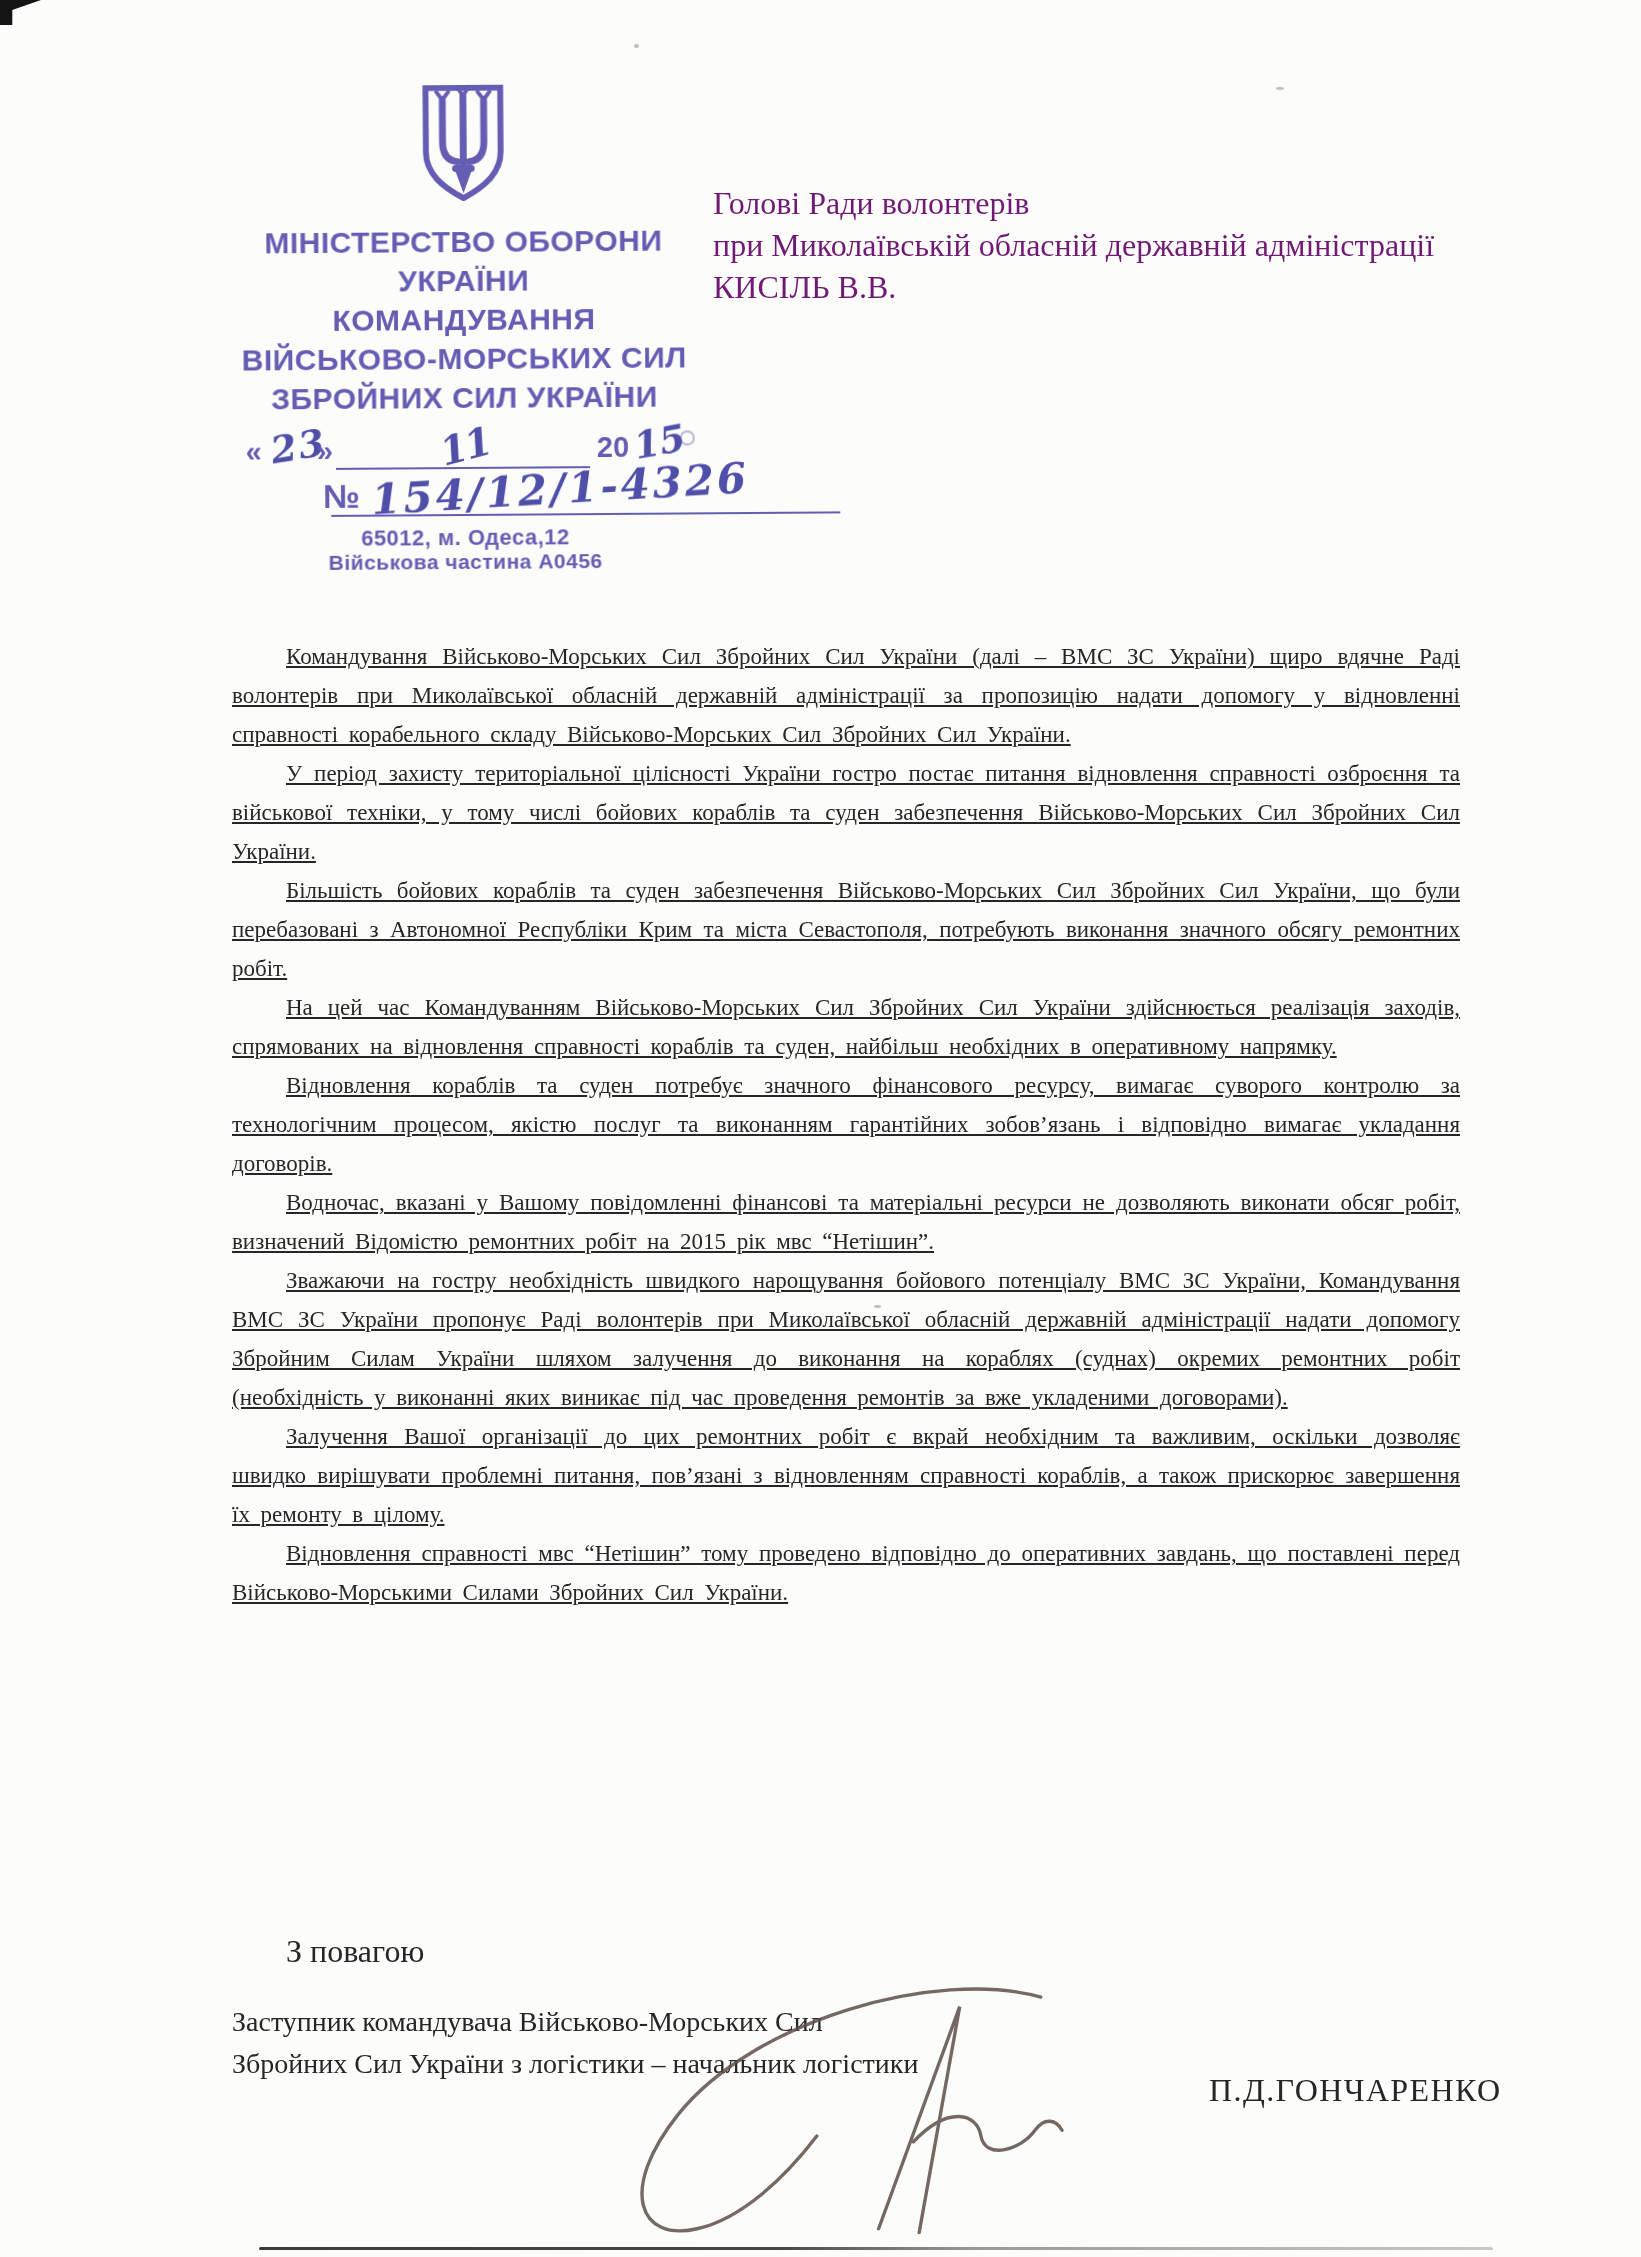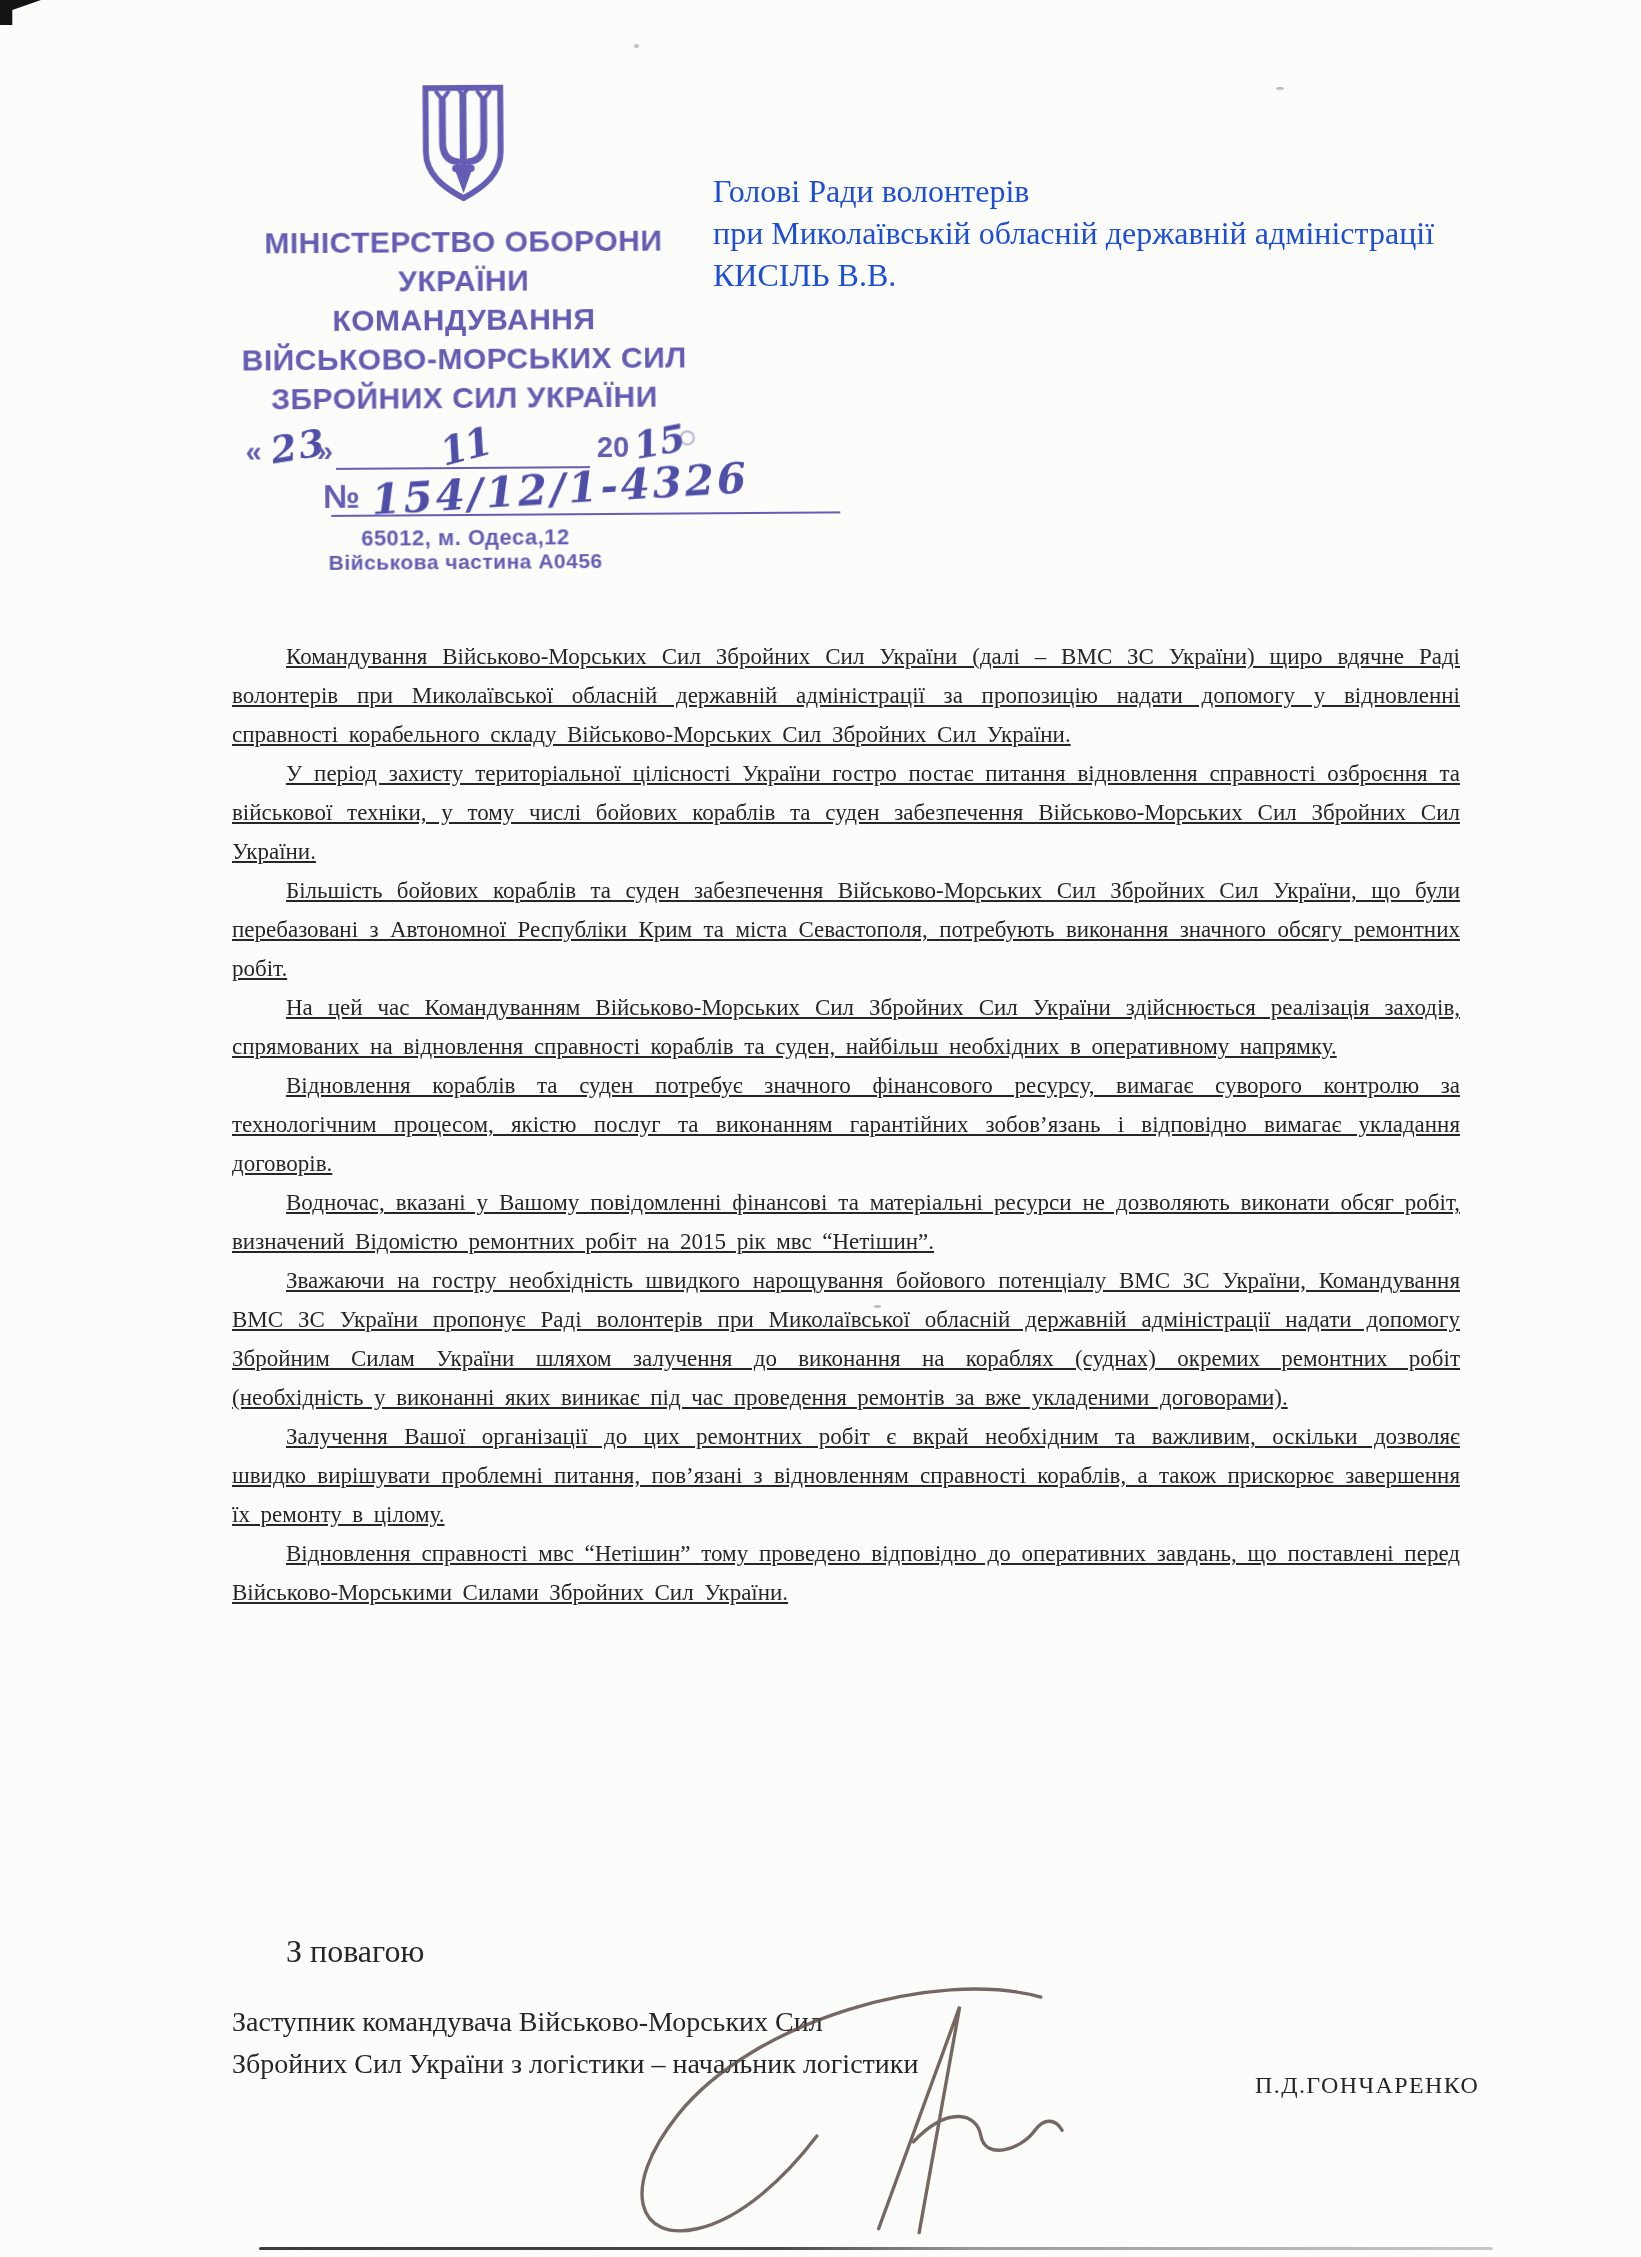--- a/index.html
+++ b/index.html
@@ -65,35 +65,35 @@
   .u2 {
     position:absolute; left:93px; top:0; width:509px; height:43px;
     border-bottom:2.9px solid #5a52ae;
   }
   .addr { margin-top:6.8px; }
   .addr1 { font-size:22px; line-height:25px; letter-spacing:0.5px; }
   .addr2 { font-size:21px; line-height:24px; letter-spacing:0.5px; }
 
   
   .recipient {
-    position:absolute; left:713px; top:170px; font-size:32px; line-height:42px;
-    color:#1d4ed8; white-space:nowrap;
+    position:absolute; left:713px; top:182px; font-size:32px; line-height:42px;
+    color:#701a75; white-space:nowrap;
   }
   .body-text {
     position:absolute; left:232px; top:637px; width:1228px;
     font-size:23px; line-height:39px; text-align:justify; word-spacing:4.8px;text-decoration:underline;
   }
   .body-text p { margin:0; text-indent:54px; }
   .closing { position:absolute; left:286px; top:1933px; font-size:32px;text-align:center; }
   .sig-block {
     position:absolute; left:232px; top:2001px; font-size:28px; line-height:42px;
     white-space:nowrap;
   }
   .sig-name {
-    position:absolute; left:1255px; top:2072px; font-size:24px; letter-spacing:1.4px;
+    position:absolute; left:1209px; top:2072px; font-size:32px; letter-spacing:1.4px;
     white-space:nowrap;
   }
   .sig-scrawl { position:absolute; left:589px; top:1970px; }
 </style>
 </head>
 <body>
 
 <div class="page" data-name="scanned-letter-page">
 
   <div class="corner-artifact" data-name="scan-corner-artifact"></div>

